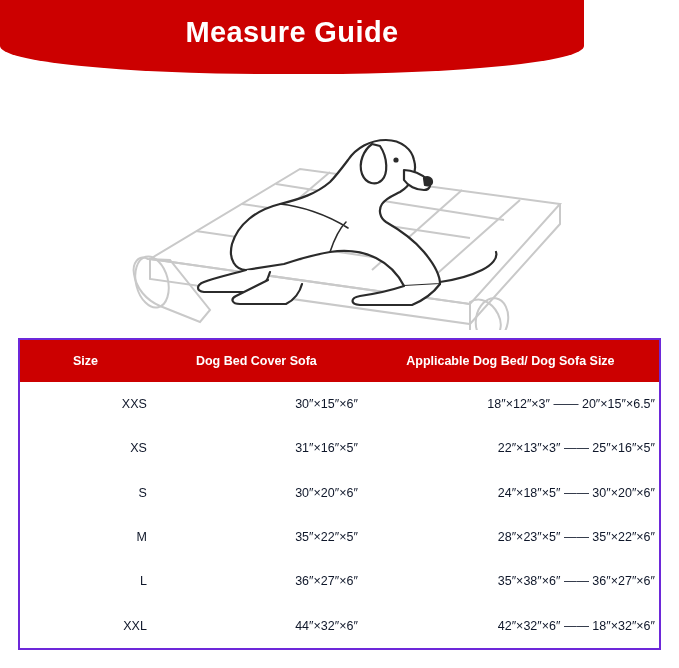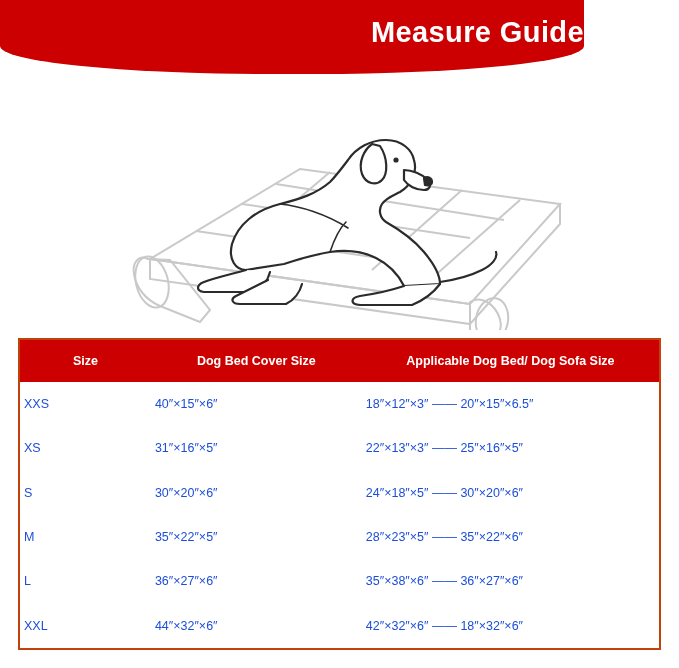--- a/index.html
+++ b/index.html
@@ -25,21 +25,21 @@
   .banner {
     position: absolute;
     top: 0;
     left: 0;
     width: 584px;
     height: 74px;
     background: #cc0000;
     border-radius: 0 0 46% 46% / 0 0 28px 28px;
     display: flex;
     align-items: flex-start;
-    justify-content: flex-end;
+    justify-content: center;
   }
   .banner-title {
     margin-top: 16px;
     color: #ffffff;
     font-size: 29px;
     font-weight: bold;
     letter-spacing: 0.4px;
   }
 
   
@@ -54,43 +54,43 @@
     display: block;
   }
 
   
   .table-wrap {
     position: absolute;
     top: 338px;
     left: 18px;
     width: 643px;
     height: 312px;
-    border: 2px solid #c2410c;
+    border: 2px solid #6d28d9;
     box-sizing: border-box;
     background: #ffffff;
   }
   table.size-table {
     width: 100%;
     height: 100%;
     border-collapse: collapse;
     table-layout: fixed;
   }
   table.size-table thead th {
     background: #cc0000;
     color: #ffffff;
     font-size: 12.5px;
     font-weight: bold;
     height: 42px;
     text-align: center;
     padding: 0 4px;
   }
   table.size-table tbody td {
     font-size: 12.5px;
-    color: #1d4ed8;
-    text-align: left;
+    color: #0f172a;
+    text-align: right;
     height: 30px;
     padding: 0 4px;
     white-space: nowrap;
   }
   .col-size { width: 20%; }
   .col-cover { width: 33%; }
   .col-applicable { width: 47%; }
 </style>
 </head>
 <body>
@@ -166,28 +166,28 @@
         <path d="M330 178 C334 166 338 156 346 148" stroke-width="1.6"></path>
       </g>
     </svg>
   </div>
 
   <div class="table-wrap">
     <table class="size-table">
       <thead>
         <tr>
           <th class="col-size">Size</th>
-          <th class="col-cover">Dog Bed Cover Size</th>
+          <th class="col-cover">Dog Bed Cover Sofa</th>
           <th class="col-applicable">Applicable Dog Bed/ Dog Sofa Size</th>
         </tr>
       </thead>
       <tbody>
         <tr>
           <td>XXS</td>
-          <td>40″×15″×6″</td>
+          <td>30″×15″×6″</td>
           <td>18″×12″×3″ —— 20″×15″×6.5″</td>
         </tr>
         <tr>
           <td>XS</td>
           <td>31″×16″×5″</td>
           <td>22″×13″×3″ —— 25″×16″×5″</td>
         </tr>
         <tr>
           <td>S</td>
           <td>30″×20″×6″</td>

